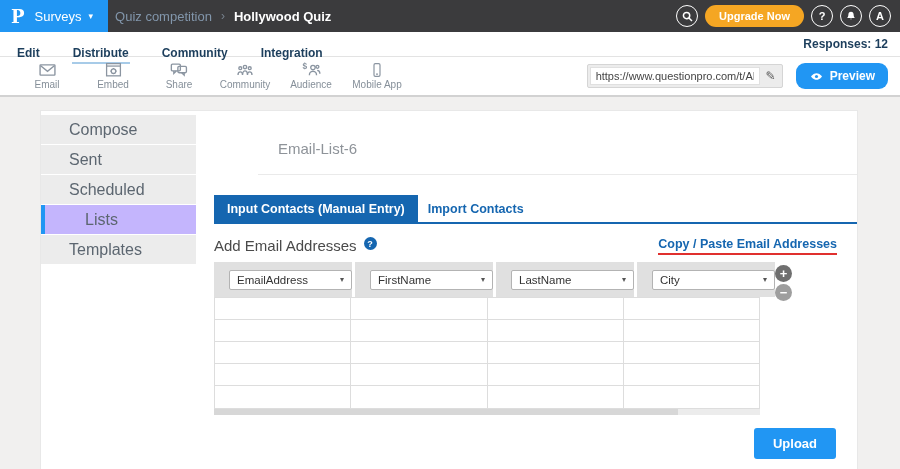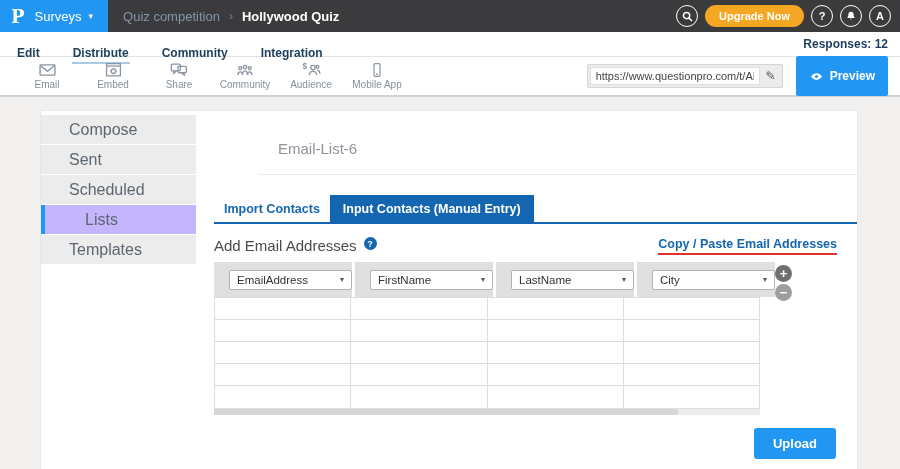--- a/index.html
+++ b/index.html
@@ -5,42 +5,42 @@
   * { margin:0; padding:0; box-sizing:border-box; }
   html,body { width:900px; height:469px; overflow:hidden; }
   body { font-family:"Liberation Sans", sans-serif; background:#f1f0ef; position:relative; }
 
   
   .topbar { height:32px; background:#3b3b3d; display:flex; align-items:center; }
   .brand { background:#2196f3; height:100%; display:flex; align-items:center; padding:0 15px 0 11px; gap:10px; color:#fff; cursor:pointer; }
   .brand .logo { font-size:18px; font-weight:bold; font-family:"DejaVu Serif", serif; }
   .brand .label { font-size:13px; }
   .brand .caret { font-size:9px; margin-left:-3px; }
-  .crumb { margin-left:15px; font-size:13px; display:flex; gap:9px; align-items:center; }
+  .crumb { margin-left:7px; font-size:13px; display:flex; gap:9px; align-items:center; }
   .crumb .parent { color:#8296ab; }
   .crumb .sep { color:#77828d; font-size:12px; }
   .crumb .current { color:#fff; font-weight:bold; }
   .topbar-right { margin-left:auto; display:flex; align-items:center; gap:7px; padding-right:9px; }
   .circle-btn { width:22px; height:22px; border:1.5px solid #fff; border-radius:50%; display:flex; align-items:center; justify-content:center; color:#fff; font-size:11px; font-weight:bold; cursor:pointer; flex:none; }
   .upgrade { background:#f5a623; color:#fff; font-size:11px; font-weight:bold; padding:5px 14px; border-radius:12px; cursor:pointer; }
 
   
   .navrow { height:25px; background:#fff; display:flex; align-items:center; padding:0 12px 0 16px; border-bottom:1px solid #e3e3e3; }
   .nav-item { font-size:12px; font-weight:bold; color:#1c3e5c; margin-right:31px; padding:4px 1px 2px; border-bottom:2px solid transparent; cursor:pointer;margin-top:17px; }
   .nav-item.active { border-bottom-color:#a7cbe8; }
   .responses { margin-left:auto; font-size:12px; font-weight:bold; color:#1c3e5c; }
 
   
   .toolbar { height:40px; background:#fff; border-bottom:2px solid #d2d2d2; display:flex; align-items:center; padding:0 12px 0 14px; }
   .tool-item { width:66px; display:flex; flex-direction:column; align-items:center; gap:1px; cursor:pointer; }
   .tool-label { font-size:10px; color:#858f99; white-space:nowrap; }
   .url-group { margin-left:auto; display:flex; align-items:center; background:#ececec; border:1px solid #d5d5d5; border-radius:2px; height:24px; padding-right:1px; }
   .url-input { border:1px solid #e0e0e0; background:#fff; margin:2px 1px 2px 2px; height:18px; width:170px; font-size:11px; color:#444; padding:0 5px; font-family:"Liberation Sans", sans-serif; }
   .pencil { width:20px; text-align:center; color:#555; font-size:12px; cursor:pointer; }
-  .preview-btn { margin-left:13px; background:#2196f3; color:#fff; border:none; border-radius:2px; height:40px; padding:0 13px; display:flex; align-items:center; gap:6px; font-size:12px; font-weight:bold; cursor:pointer; font-family:"Liberation Sans", sans-serif; }
+  .preview-btn { margin-left:13px; background:#2196f3; color:#fff; border:none; border-radius:9px; height:26px; padding:0 13px; display:flex; align-items:center; gap:6px; font-size:12px; font-weight:bold; cursor:pointer; font-family:"Liberation Sans", sans-serif; }
 
   
   .content { position:absolute; top:99px; left:0; right:0; bottom:0; background:#f1f0ef; }
   .card { position:absolute; left:40px; top:11px; width:818px; bottom:-6px; background:#fff; border:1px solid #e8e8e8; display:flex; }
 
   .sidebar { width:155px; padding-top:4px; flex:none; }
   .side-item { height:29px; background:#ececec; margin-bottom:1px; display:flex; align-items:center; padding-left:28px; font-size:16px; color:#5c6670; cursor:pointer; }
   .side-item.active { background:#c4b5fd; border-left:4px solid #2196f3; padding-left:40px; }
 
   .main { flex:1; padding-left:18px; display:flex; flex-direction:column; }
@@ -201,22 +201,22 @@
       <div class="side-item">Scheduled</div>
       <div class="side-item active">Lists</div>
       <div class="side-item">Templates</div>
     </div>
 
     <div class="main">
       <div class="list-title">Email-List-6</div>
       <div class="title-divider"></div>
 
       <div class="tabbar">
+        <span class="tab active">Input Contacts (Manual Entry)</span>
         <span class="tab">Import Contacts</span>
-        <span class="tab active">Input Contacts (Manual Entry)</span>
       </div>
 
       <div class="section-row">
         <span class="section-title">Add Email Addresses</span>
         <span class="help-icon">?</span>
         <a class="copy-link" href="#">Copy / Paste Email Addresses</a>
       </div>
 
       <div class="table-zone">
         <div class="grid">

